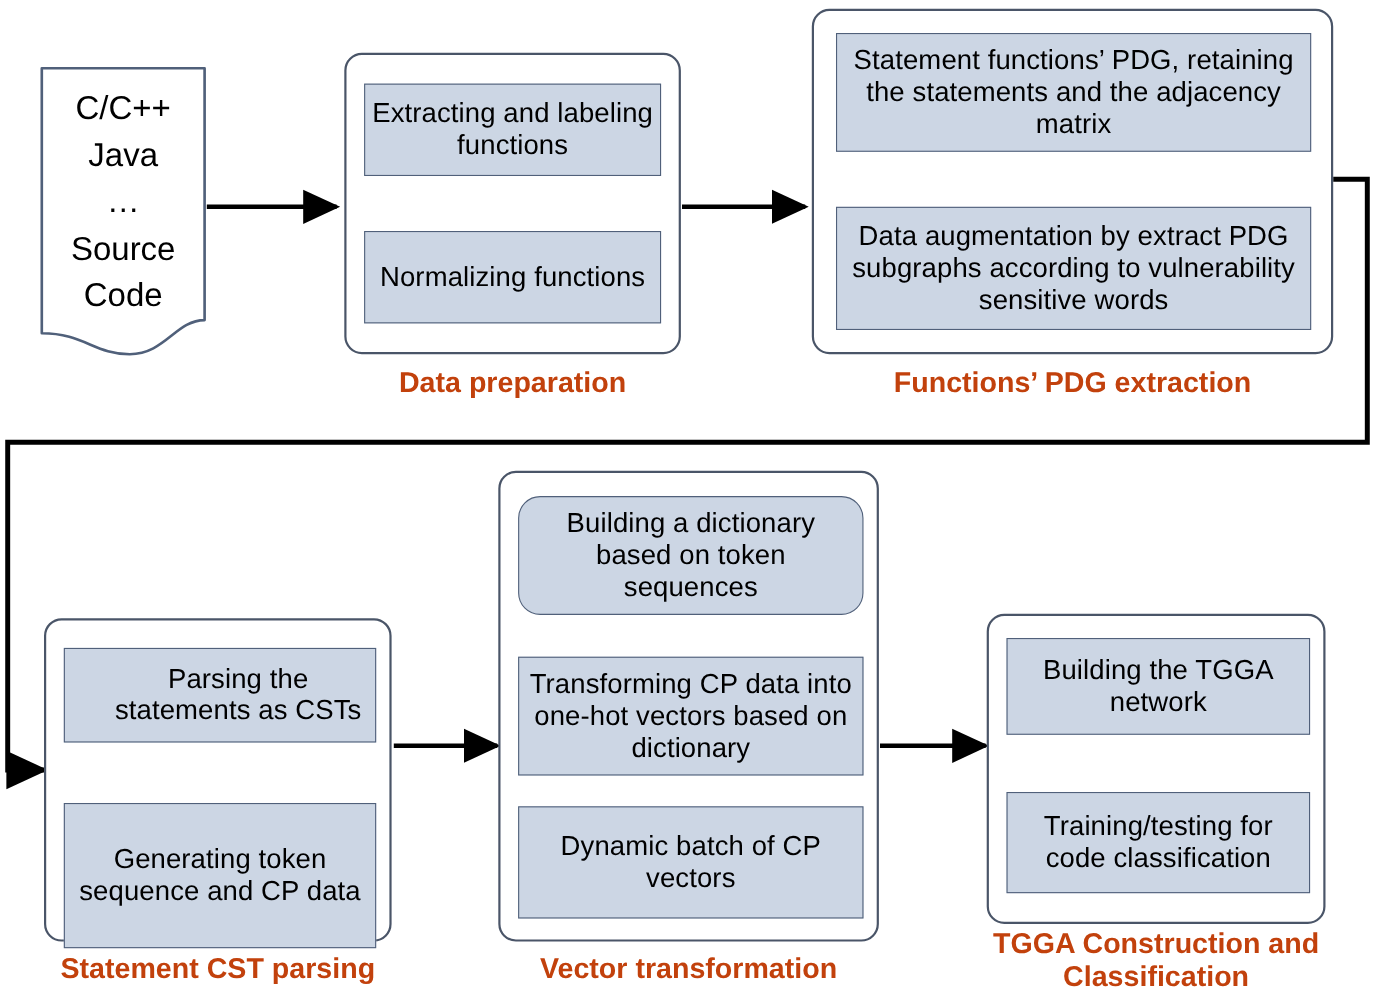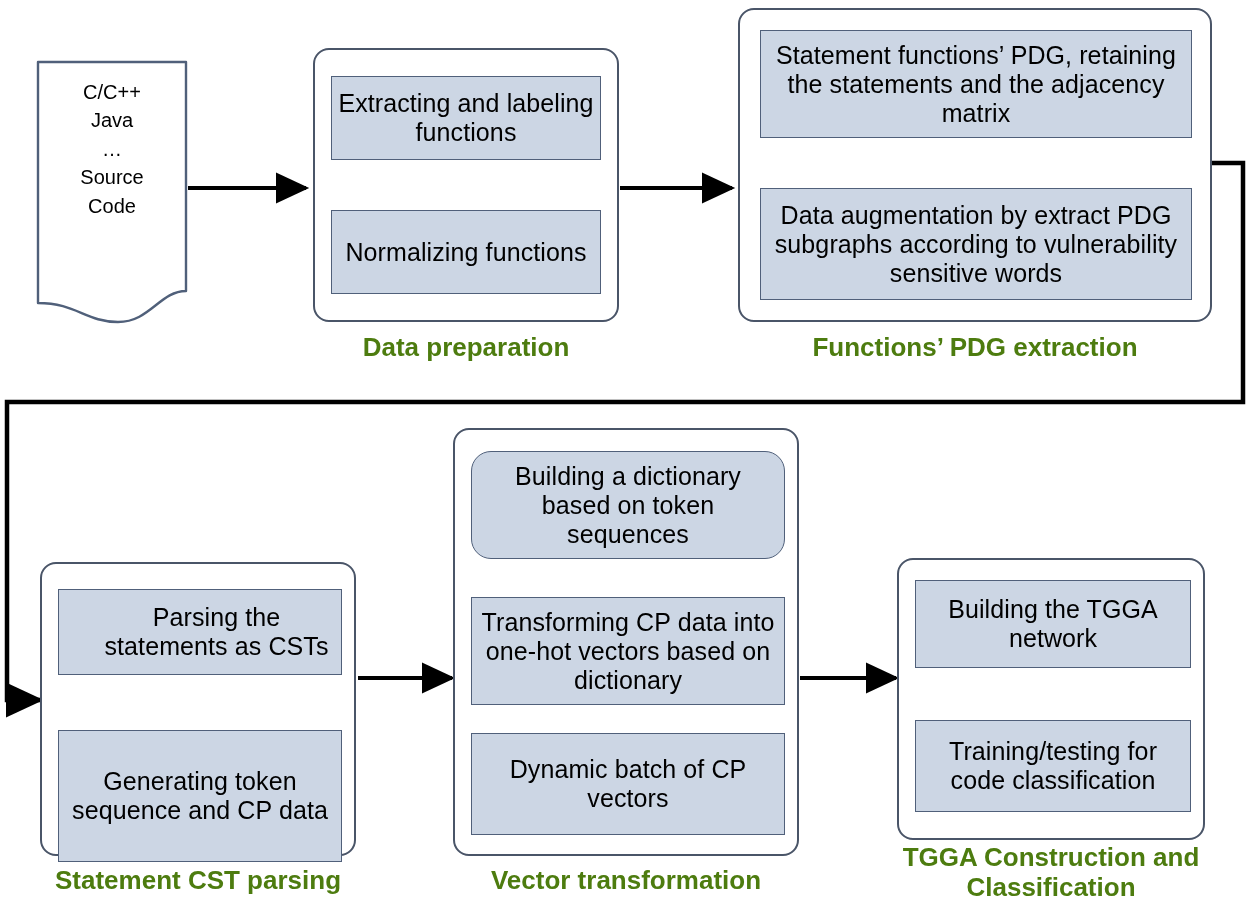--- a/index.html
+++ b/index.html
@@ -15,28 +15,28 @@
   .inner-box{
     position:absolute;box-sizing:border-box;
     background:#ccd6e4;border:1.5px solid #50607a;
     display:flex;align-items:center;justify-content:center;
     text-align:center;color:#000000;
     font-family:"Liberation Sans", sans-serif;
     font-size:25px;line-height:1.16;letter-spacing:0.1px;
   }
   .inner-box span{display:block;padding:0 6px;}
   .stage-label{
-    position:absolute;text-align:center;color:#4d7c0f;
+    position:absolute;text-align:center;color:#c2410c;
     font-family:"Liberation Sans", sans-serif;
     font-size:26px;font-weight:bold;line-height:1.14;
   }
   .doc-text{
     position:absolute;text-align:center;color:#000000;
     font-family:"Liberation Sans", sans-serif;
-    font-size:20px;line-height:1.42;
+    font-size:30px;line-height:1.42;
   }
 </style>
 </head>
 <body>
 
 <div id="canvas">
 
   <svg class="layer" viewBox="0 0 1250 912">
     <defs>
       <marker id="ah" markerWidth="9" markerHeight="9" refX="7.6" refY="4.5" orient="auto" markerUnits="strokeWidth">

